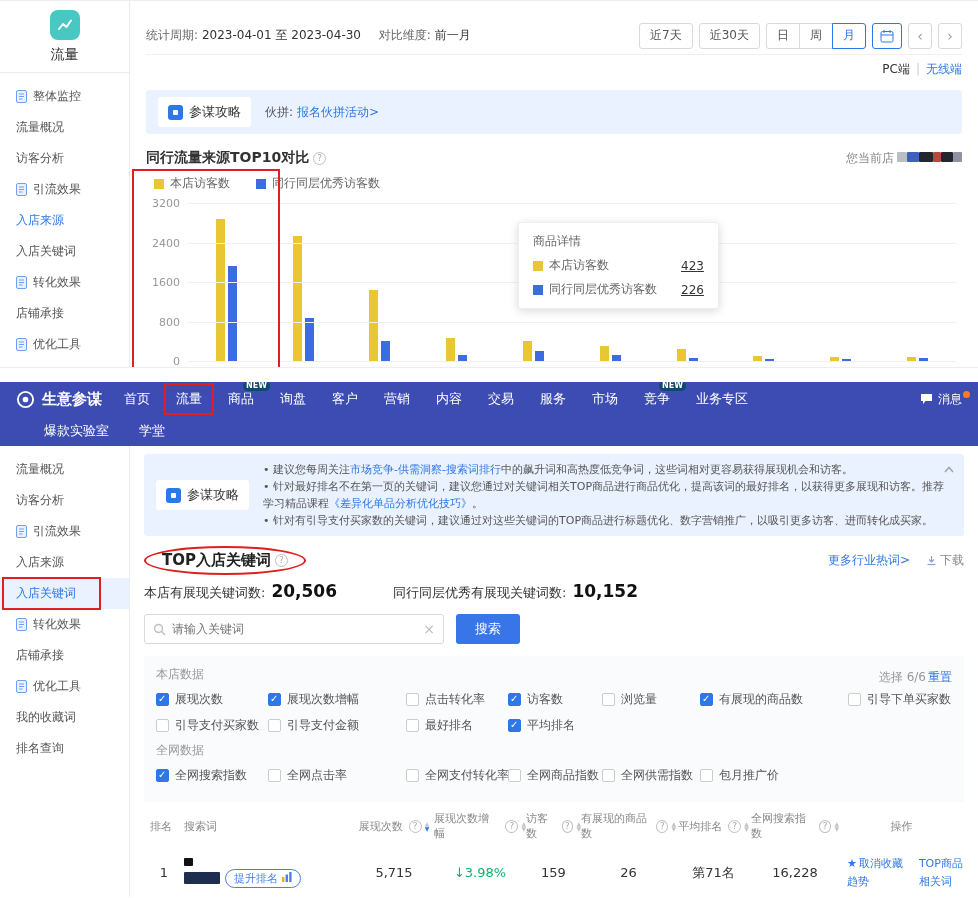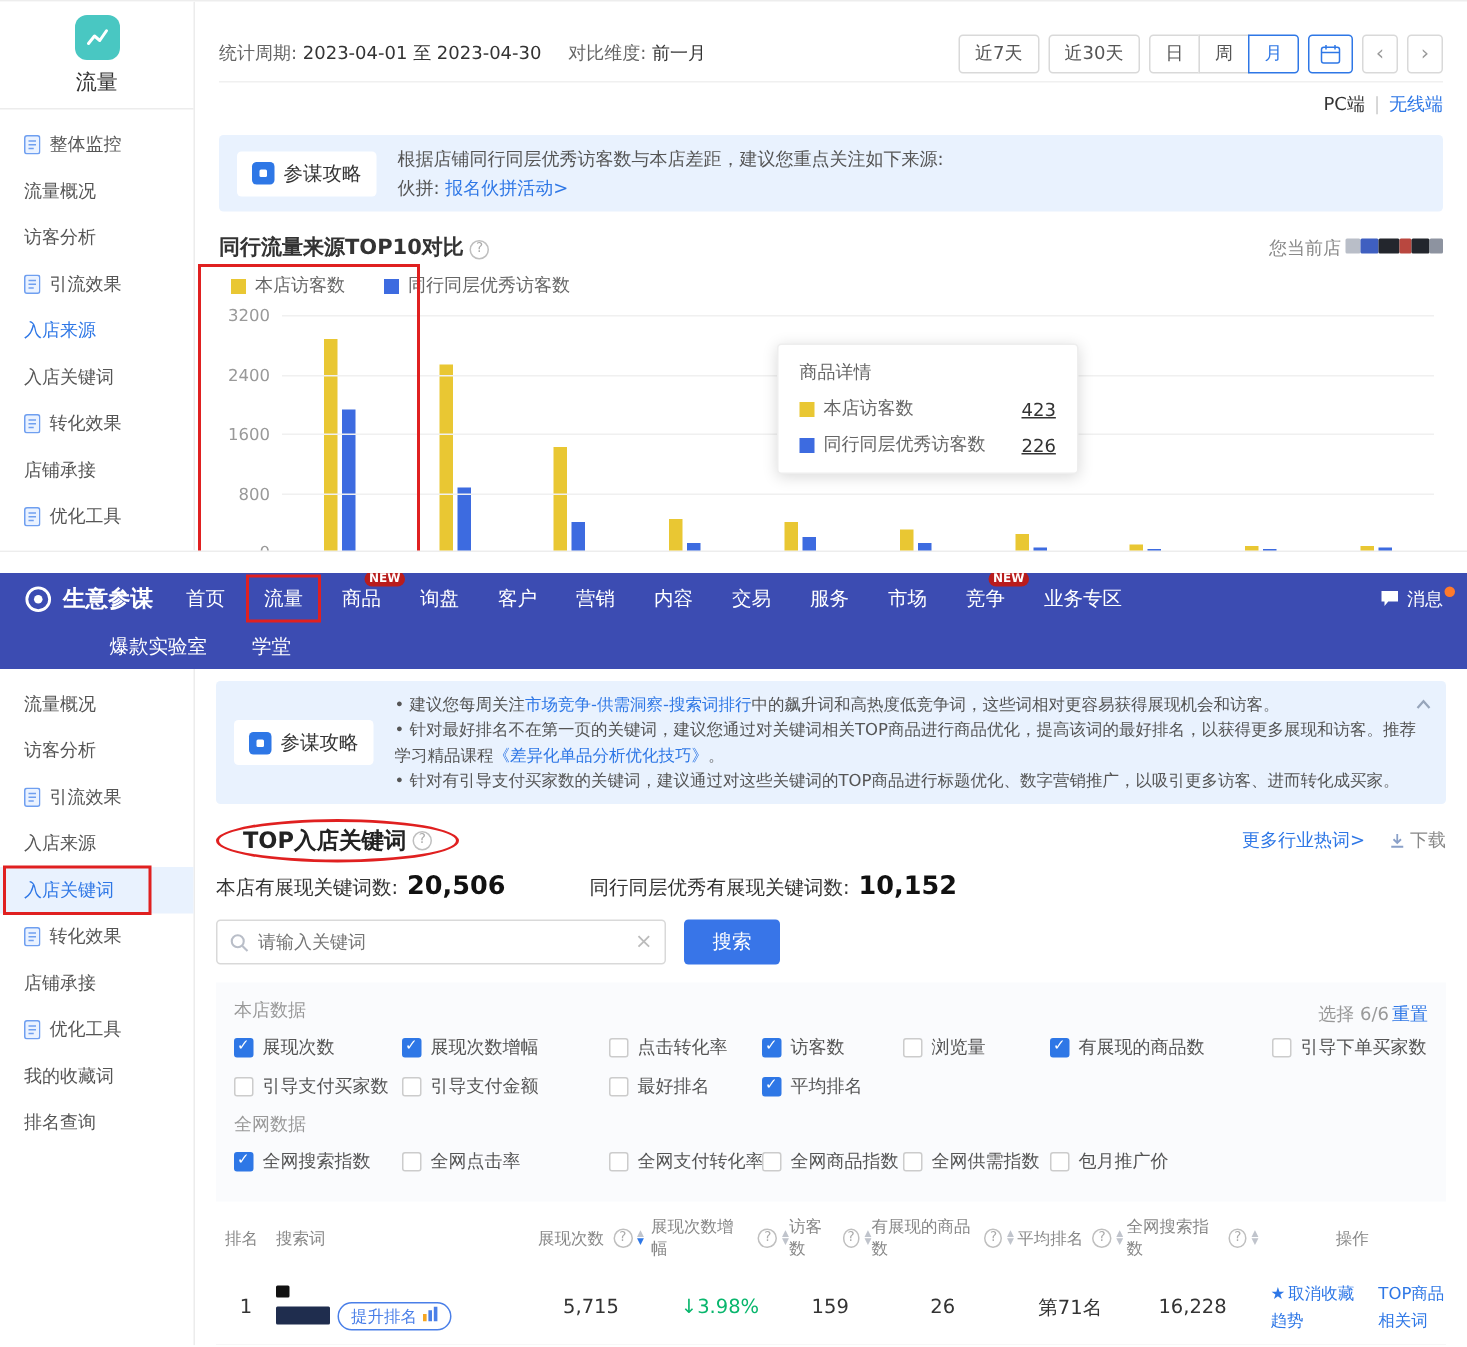--- a/index.html
+++ b/index.html
@@ -81,25 +81,25 @@
 .tooltip-val { margin-left:auto; color:#333; padding-left:18px;text-decoration:underline; }
 .red-box { position:absolute; border:2px solid #e02020; pointer-events:none; z-index:10; }
 #chartRedBox { left:-14px; top:-6px; width:148px; height:200px; }
 
 
 .appbar { background:#3c4cb2; color:#fff; }
 .appbar .row1 { height:34px; display:flex; align-items:center; padding:0 16px; position:relative; }
 .brand { display:flex; align-items:center; gap:7px; font-size:15px; font-weight:bold; margin-right:22px; white-space:nowrap; }
 .main-nav { display:flex; align-items:center; gap:26px; flex:1; }
 .nav-item { font-size:13px; cursor:pointer; position:relative; white-space:nowrap; }
-.nav-item .new { position:absolute; top:-9px; right:-16px; background:#b91c1c; color:#fff; font-size:8px; padding:1px 3px; border-radius:6px; line-height:1; font-weight:bold; }
+.nav-item .new { position:absolute; top:-9px; right:-16px; background:#0c4a6e; color:#fff; font-size:8px; padding:1px 3px; border-radius:6px; line-height:1; font-weight:bold; }
 .nav-item.annotated::after { content:""; position:absolute; left:-12px; right:-12px; top:-7px; bottom:-7px; border:2px solid #e02020; pointer-events:none; }
 .msg { display:flex; align-items:center; gap:5px; font-size:12px; cursor:pointer; margin-left:12px; }
 .header-dot { position:absolute; right:8px; top:9px; width:7px; height:7px; border-radius:50%; background:#ff7a2b; }
-.appbar .row2 { height:30px; display:flex; align-items:center; gap:30px; padding-left:73px; font-size:13px; }
+.appbar .row2 { height:30px; display:flex; align-items:center; gap:30px; padding-left:44px; font-size:13px; }
 .subnav-item { cursor:pointer; white-space:nowrap; }
 
 
 .bottom-body { display:flex; height:451px; overflow:hidden; }
 .bottom-main { flex:1; padding:8px 14px 0; overflow:hidden; }
 
 .sec-head { display:flex; align-items:center; margin:10px 0 6px; }
 .red-ellipse { border:2px solid #e02020; border-radius:50%; padding:3px 16px; display:inline-flex; align-items:center; }
 .sec-title { font-size:15px; font-weight:bold; color:#222; }
 .sec-right { margin-left:auto; display:flex; align-items:center; gap:16px; }
@@ -260,21 +260,20 @@
       <div class="device-row">
         <span class="pc">PC端</span><span>|</span><a class="link wl">无线端</a>
       </div>
 
       <div class="advice">
         <div class="advice-badge">
           <span class="badge-ico"></span>
           <span>参谋攻略</span>
         </div>
         <div class="advice-lines">
-          <div>根据店铺同行同层优秀访客数与本店差距，建议您重点关注如下来源:</div>
           <div>
             <span class="bullet"></span><span>伙拼:</span>
             <a class="link">报名伙拼活动&gt;</a>
           </div>
         </div>
       </div>
 
       <div class="chart-head">
         <div>
           <span class="chart-title">同行流量来源TOP10对比</span><i class="info-ico"></i>

